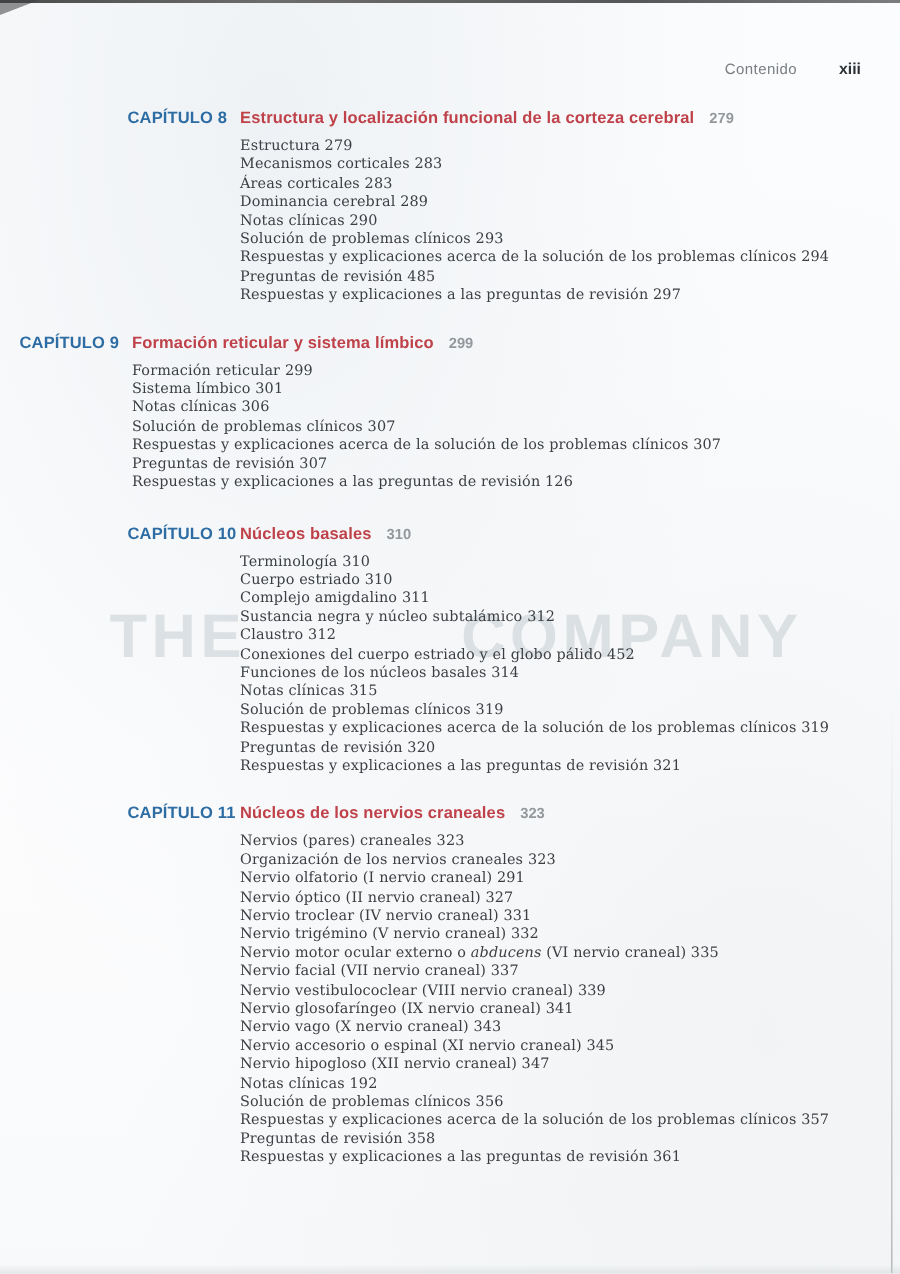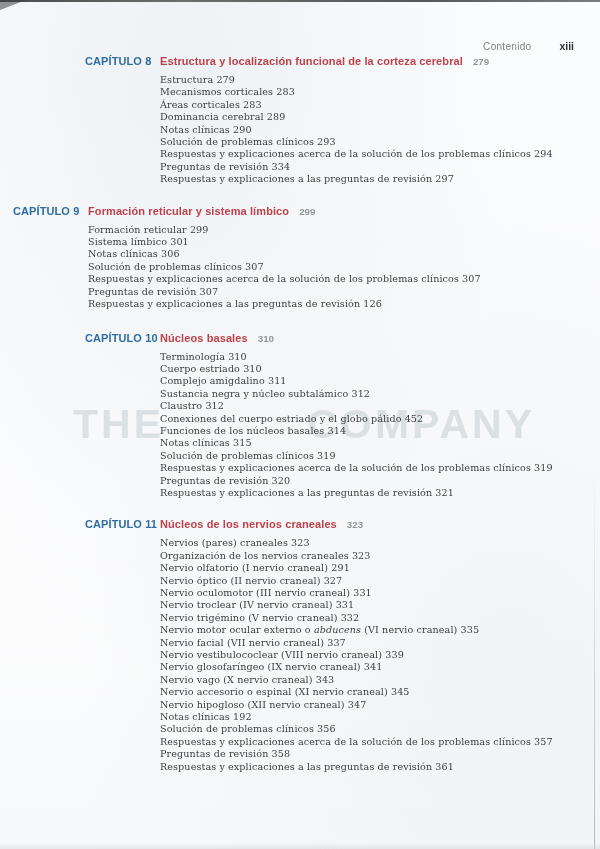--- a/index.html
+++ b/index.html
@@ -64,21 +64,21 @@
   }
   .running-head .contenido {
     font-size: 10px; color: #7a7e82; letter-spacing: .3px;
   }
   .running-head .folio {
     font-size: 10.5px; font-weight: bold; color: #2e3236;
     margin-left: 28px;
   }
 
   .chapter { margin-left: 85px; }
-  .chapter.ch-0 { margin-top: 3px; }
+  .chapter.ch-0 { margin-top: 21px; }
   .chapter.ch-1 { margin-top: 19px; margin-left: 13px; }
   .chapter.ch-2 { margin-top: 21px; }
   .chapter.ch-3 { margin-top: 19px; }
 
   .ch-head {
     display: flex;
     align-items: baseline;
     font-family: "Liberation Sans", sans-serif;
     font-weight: bold;
     font-size: 11px;
@@ -130,21 +130,21 @@
             <span class="ch-page">279</span>
           </div>
           <div class="sections">
             <div class="entry">Estructura 279</div>
             <div class="entry">Mecanismos corticales 283</div>
             <div class="entry">Áreas corticales 283</div>
             <div class="entry">Dominancia cerebral 289</div>
             <div class="entry">Notas clínicas 290</div>
             <div class="entry">Solución de problemas clínicos 293</div>
             <div class="entry">Respuestas y explicaciones acerca de la solución de los problemas clínicos 294</div>
-            <div class="entry">Preguntas de revisión 334</div>
+            <div class="entry">Preguntas de revisión 485</div>
             <div class="entry">Respuestas y explicaciones a las preguntas de revisión 297</div>
           </div>
         </div>
         <div class="chapter ch-1">
           <div class="ch-head">
             <span class="ch-label">CAPÍTULO 9</span>
             <span class="ch-title">Formación reticular y sistema límbico</span>
             <span class="ch-page">299</span>
           </div>
           <div class="sections">
@@ -182,21 +182,20 @@
           <div class="ch-head">
             <span class="ch-label">CAPÍTULO 11</span>
             <span class="ch-title">Núcleos de los nervios craneales</span>
             <span class="ch-page">323</span>
           </div>
           <div class="sections">
             <div class="entry">Nervios (pares) craneales 323</div>
             <div class="entry">Organización de los nervios craneales 323</div>
             <div class="entry">Nervio olfatorio (I nervio craneal) 291</div>
             <div class="entry">Nervio óptico (II nervio craneal) 327</div>
-            <div class="entry">Nervio oculomotor (III nervio craneal) 331</div>
             <div class="entry">Nervio troclear (IV nervio craneal) 331</div>
             <div class="entry">Nervio trigémino (V nervio craneal) 332</div>
             <div class="entry">Nervio motor ocular externo o <em>abducens</em> (VI nervio craneal) 335</div>
             <div class="entry">Nervio facial (VII nervio craneal) 337</div>
             <div class="entry">Nervio vestibulococlear (VIII nervio craneal) 339</div>
             <div class="entry">Nervio glosofaríngeo (IX nervio craneal) 341</div>
             <div class="entry">Nervio vago (X nervio craneal) 343</div>
             <div class="entry">Nervio accesorio o espinal (XI nervio craneal) 345</div>
             <div class="entry">Nervio hipogloso (XII nervio craneal) 347</div>
             <div class="entry">Notas clínicas 192</div>

